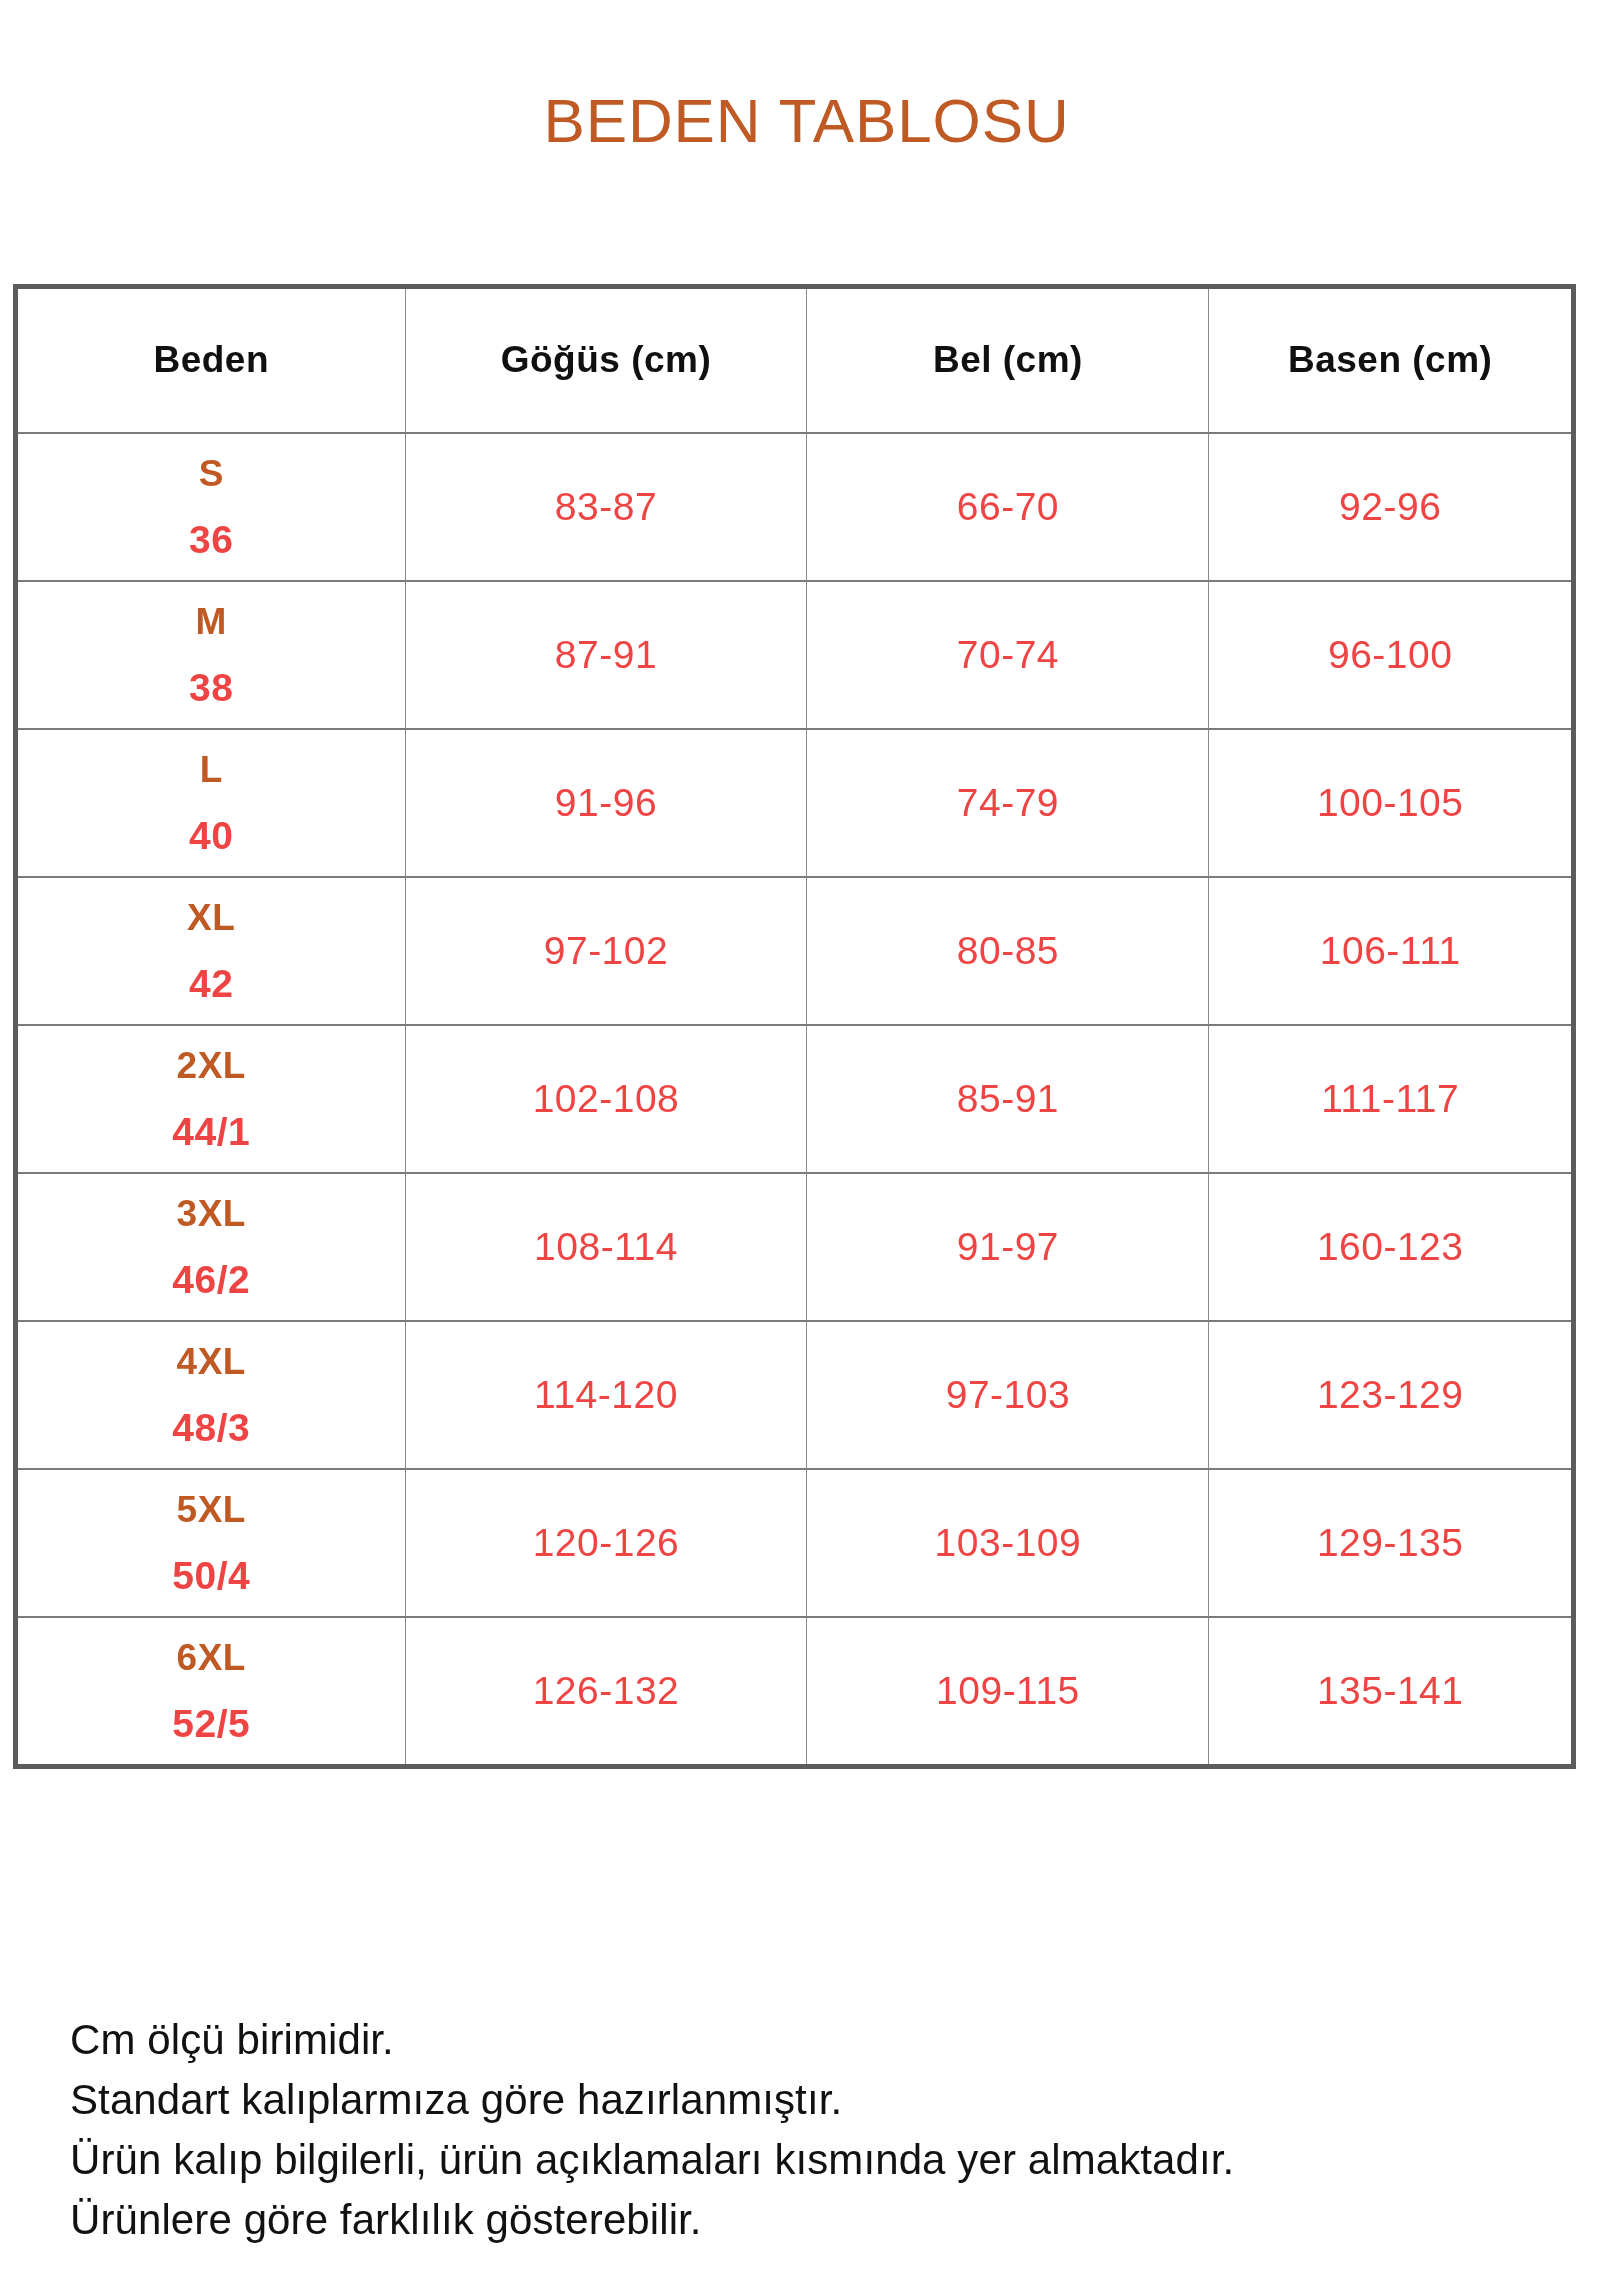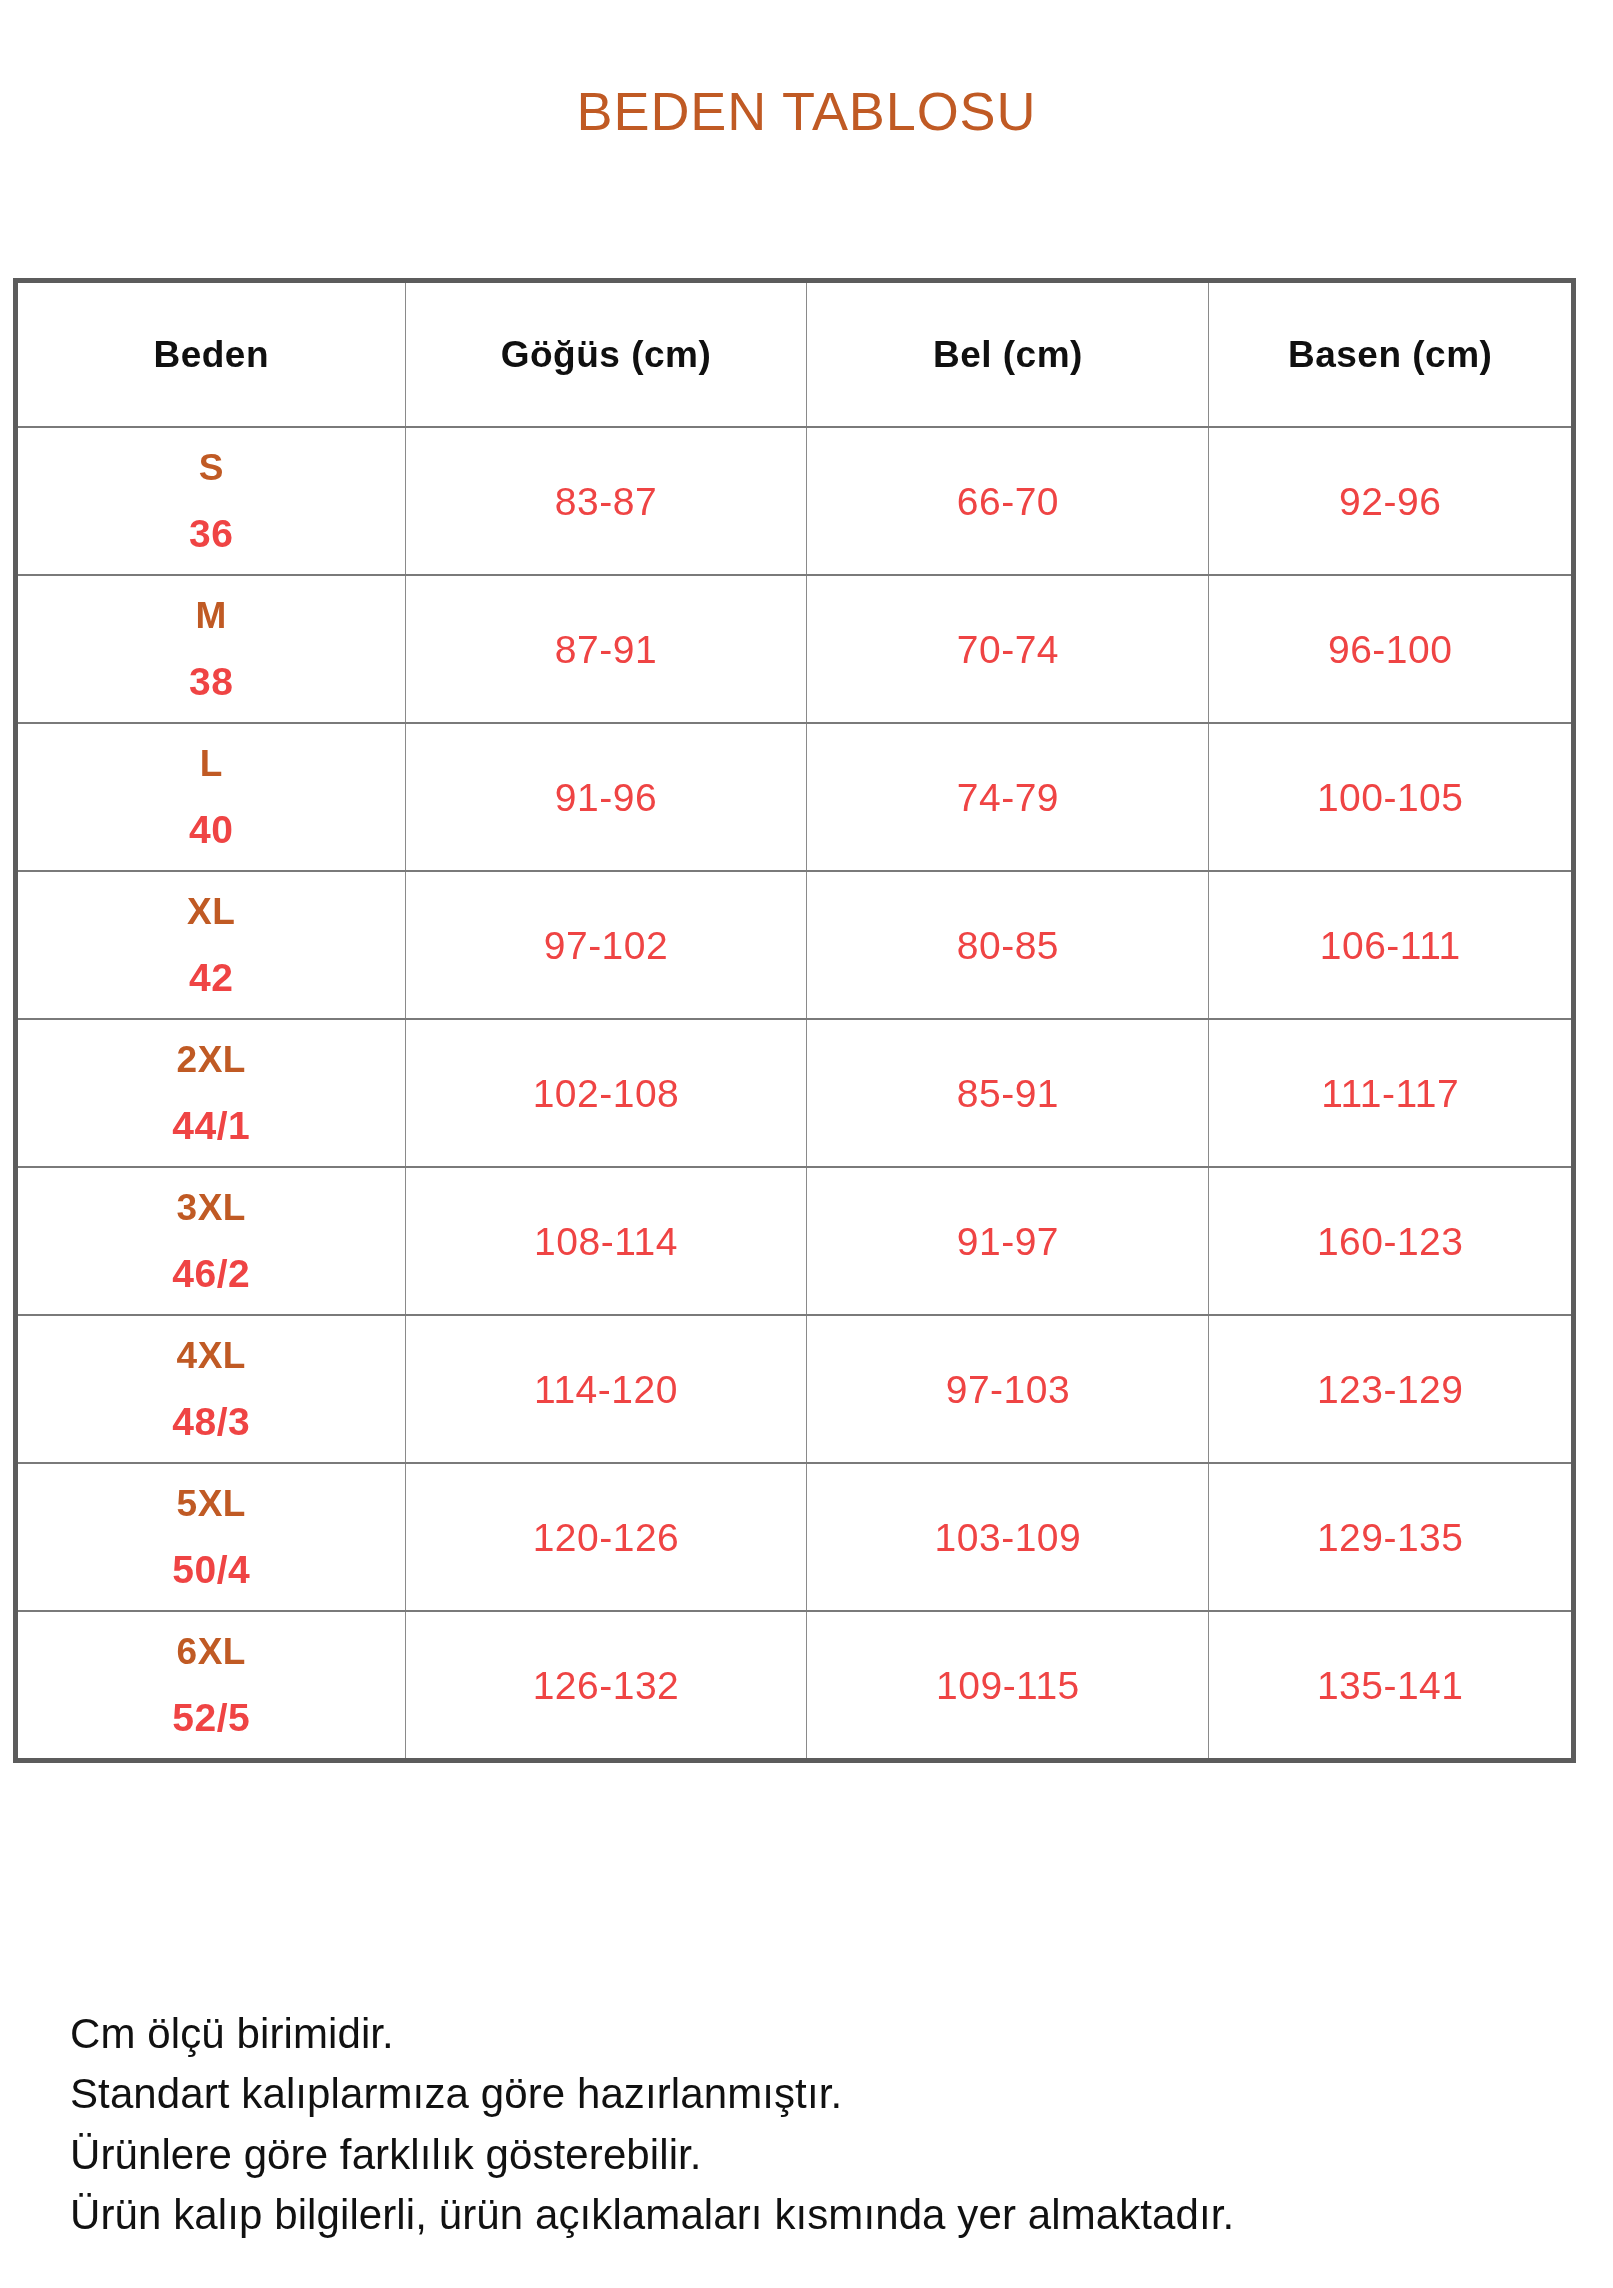--- a/index.html
+++ b/index.html
@@ -20,21 +20,21 @@
     width: 1613px;
     height: 2289px;
     position: relative;
     box-sizing: border-box;
   }
 
   
   .title {
     text-align: center;
     color: #C05A24;
-    font-size: 54px;
+    font-size: 62px;
     font-weight: 400;
     letter-spacing: 0.9px;
     line-height: 1;
     padding-top: 48px;
     font-family: "Liberation Sans", sans-serif;
   }
 
   
   .table-wrap {
     position: absolute;
@@ -307,18 +307,18 @@
               <span class="measure">135-141</span>
             </td>
           </tr>
         </tbody>
     </table>
   </div>
 
   <div class="notes" id="notes-block">
       <p>Cm ölçü birimidir.</p>
       <p>Standart kalıplarmıza göre hazırlanmıştır.</p>
+      <p>Ürün kalıp bilgilerli, ürün açıklamaları kısmında yer almaktadır.</p>
       <p>Ürünlere göre farklılık gösterebilir.</p>
-      <p>Ürün kalıp bilgilerli, ürün açıklamaları kısmında yer almaktadır.</p>
     </div>
 
 </div>
 
 
 </body></html>

